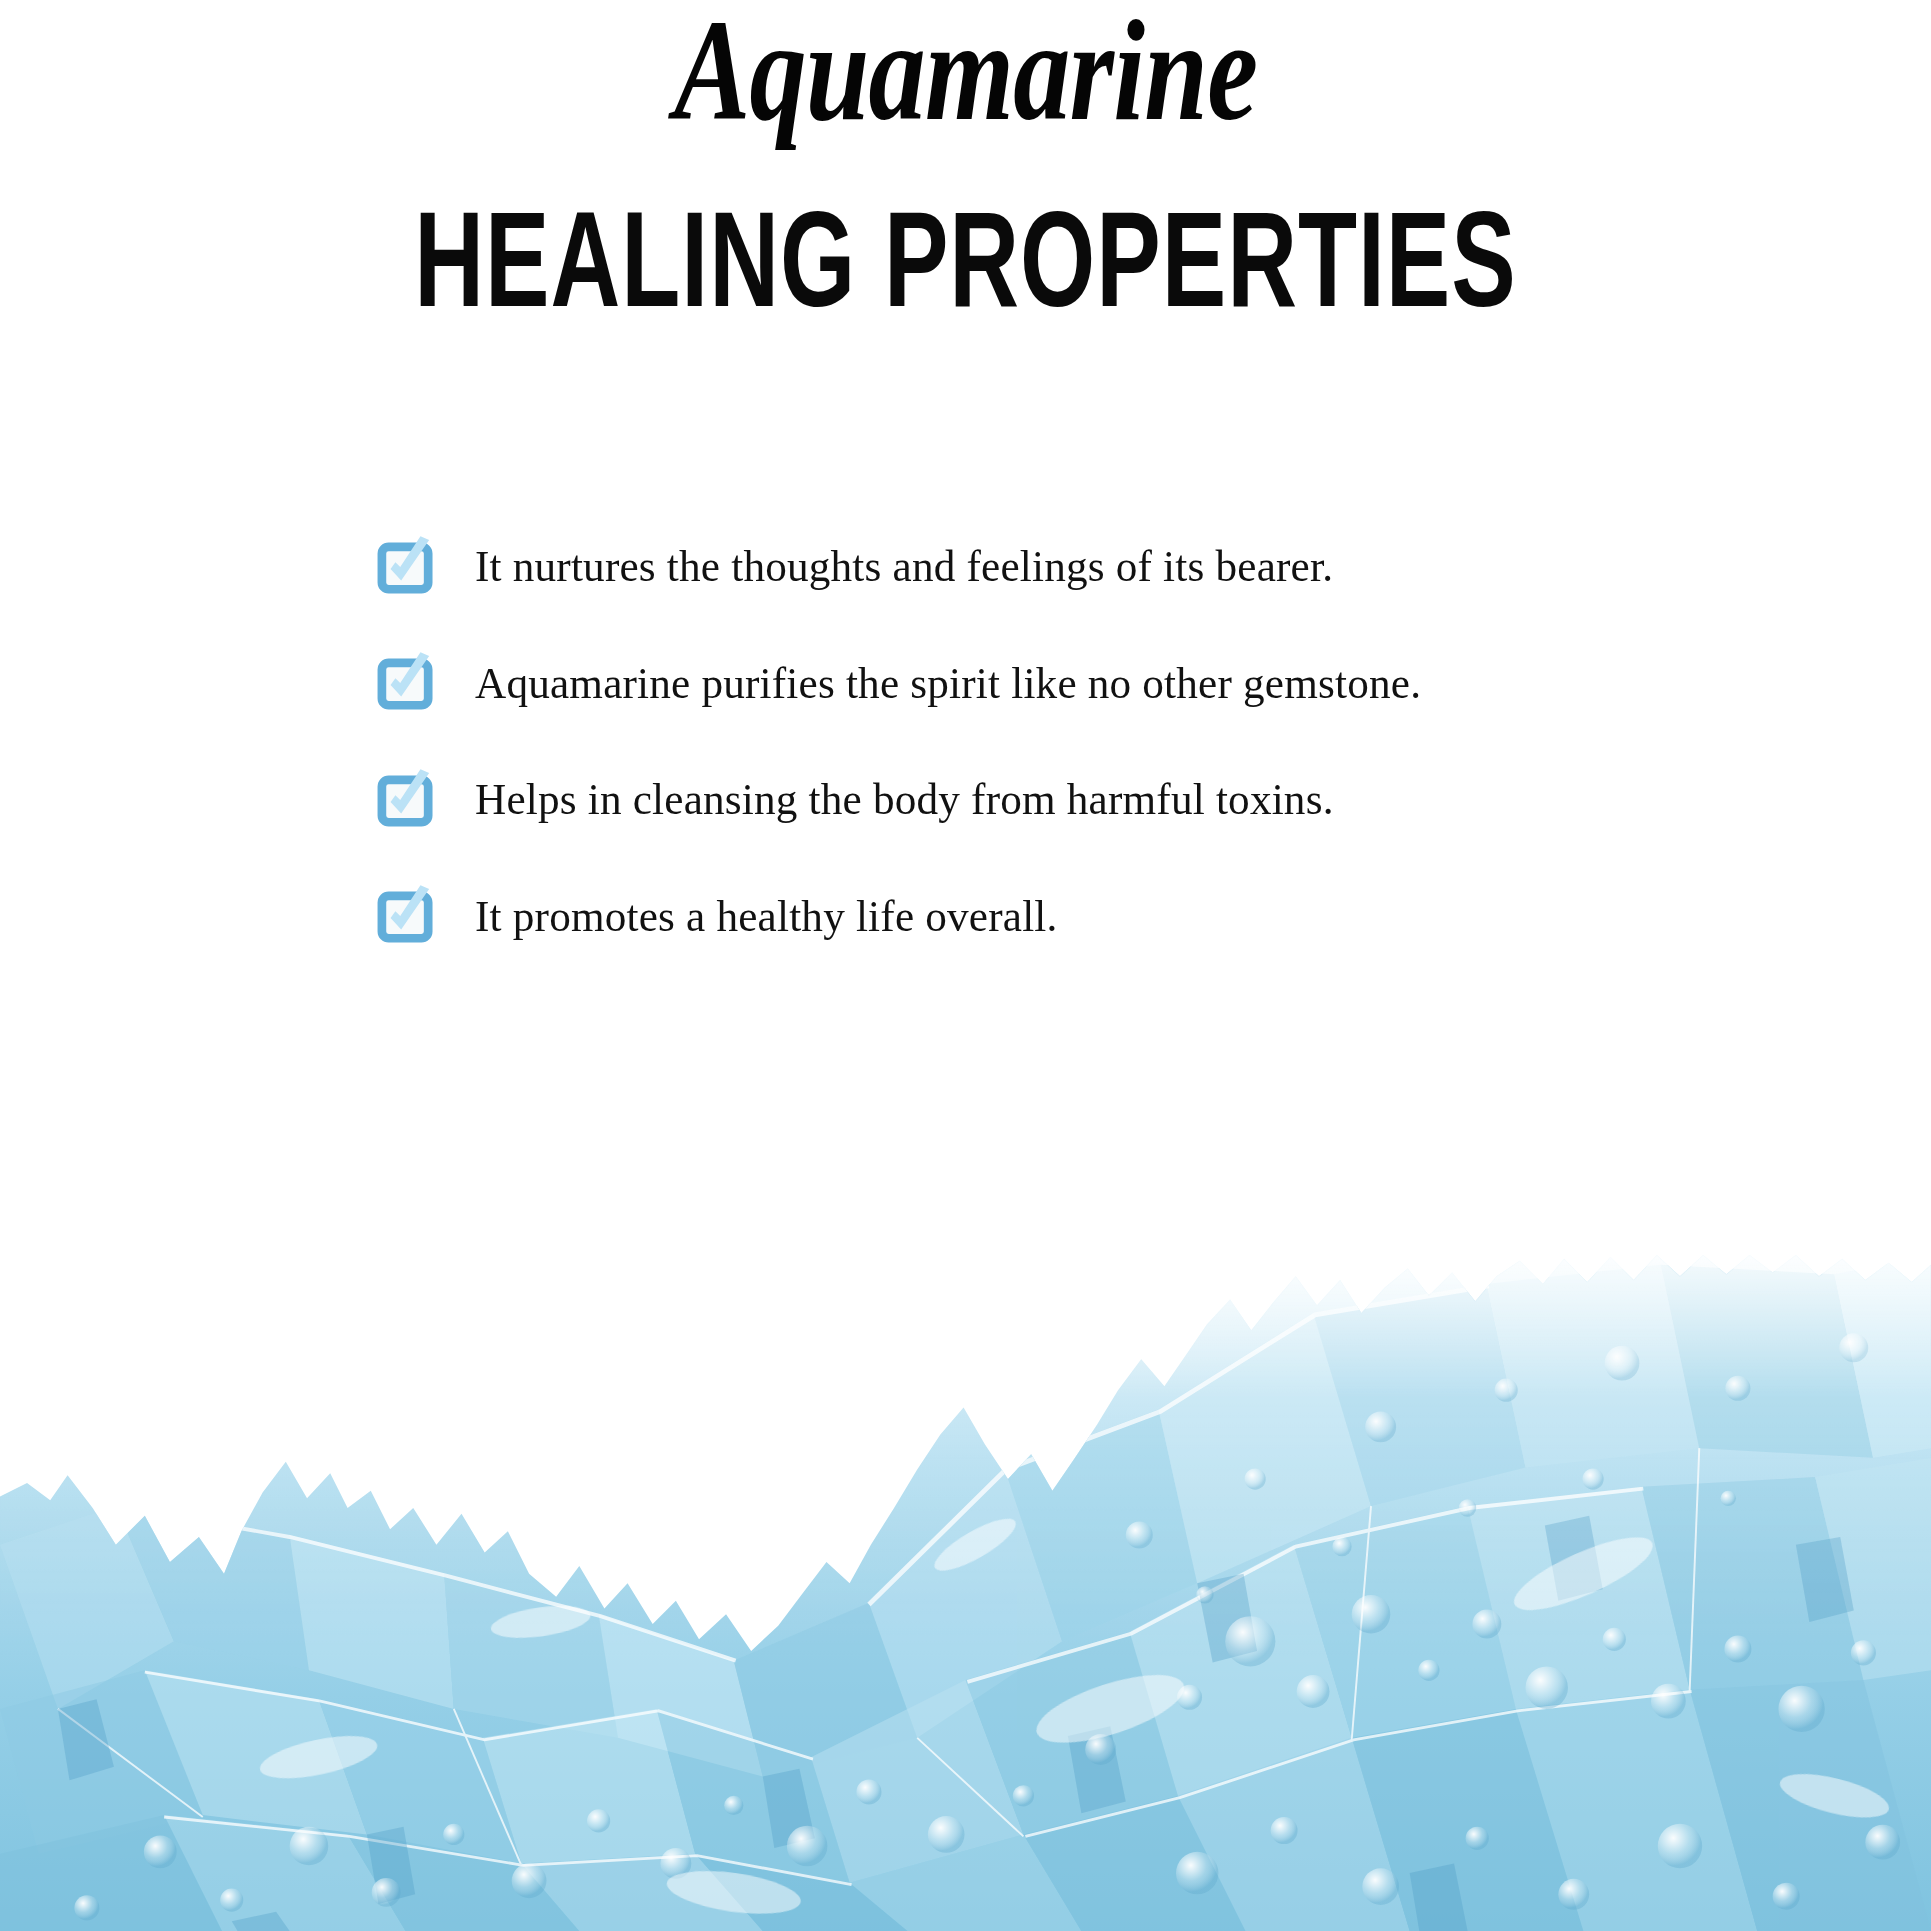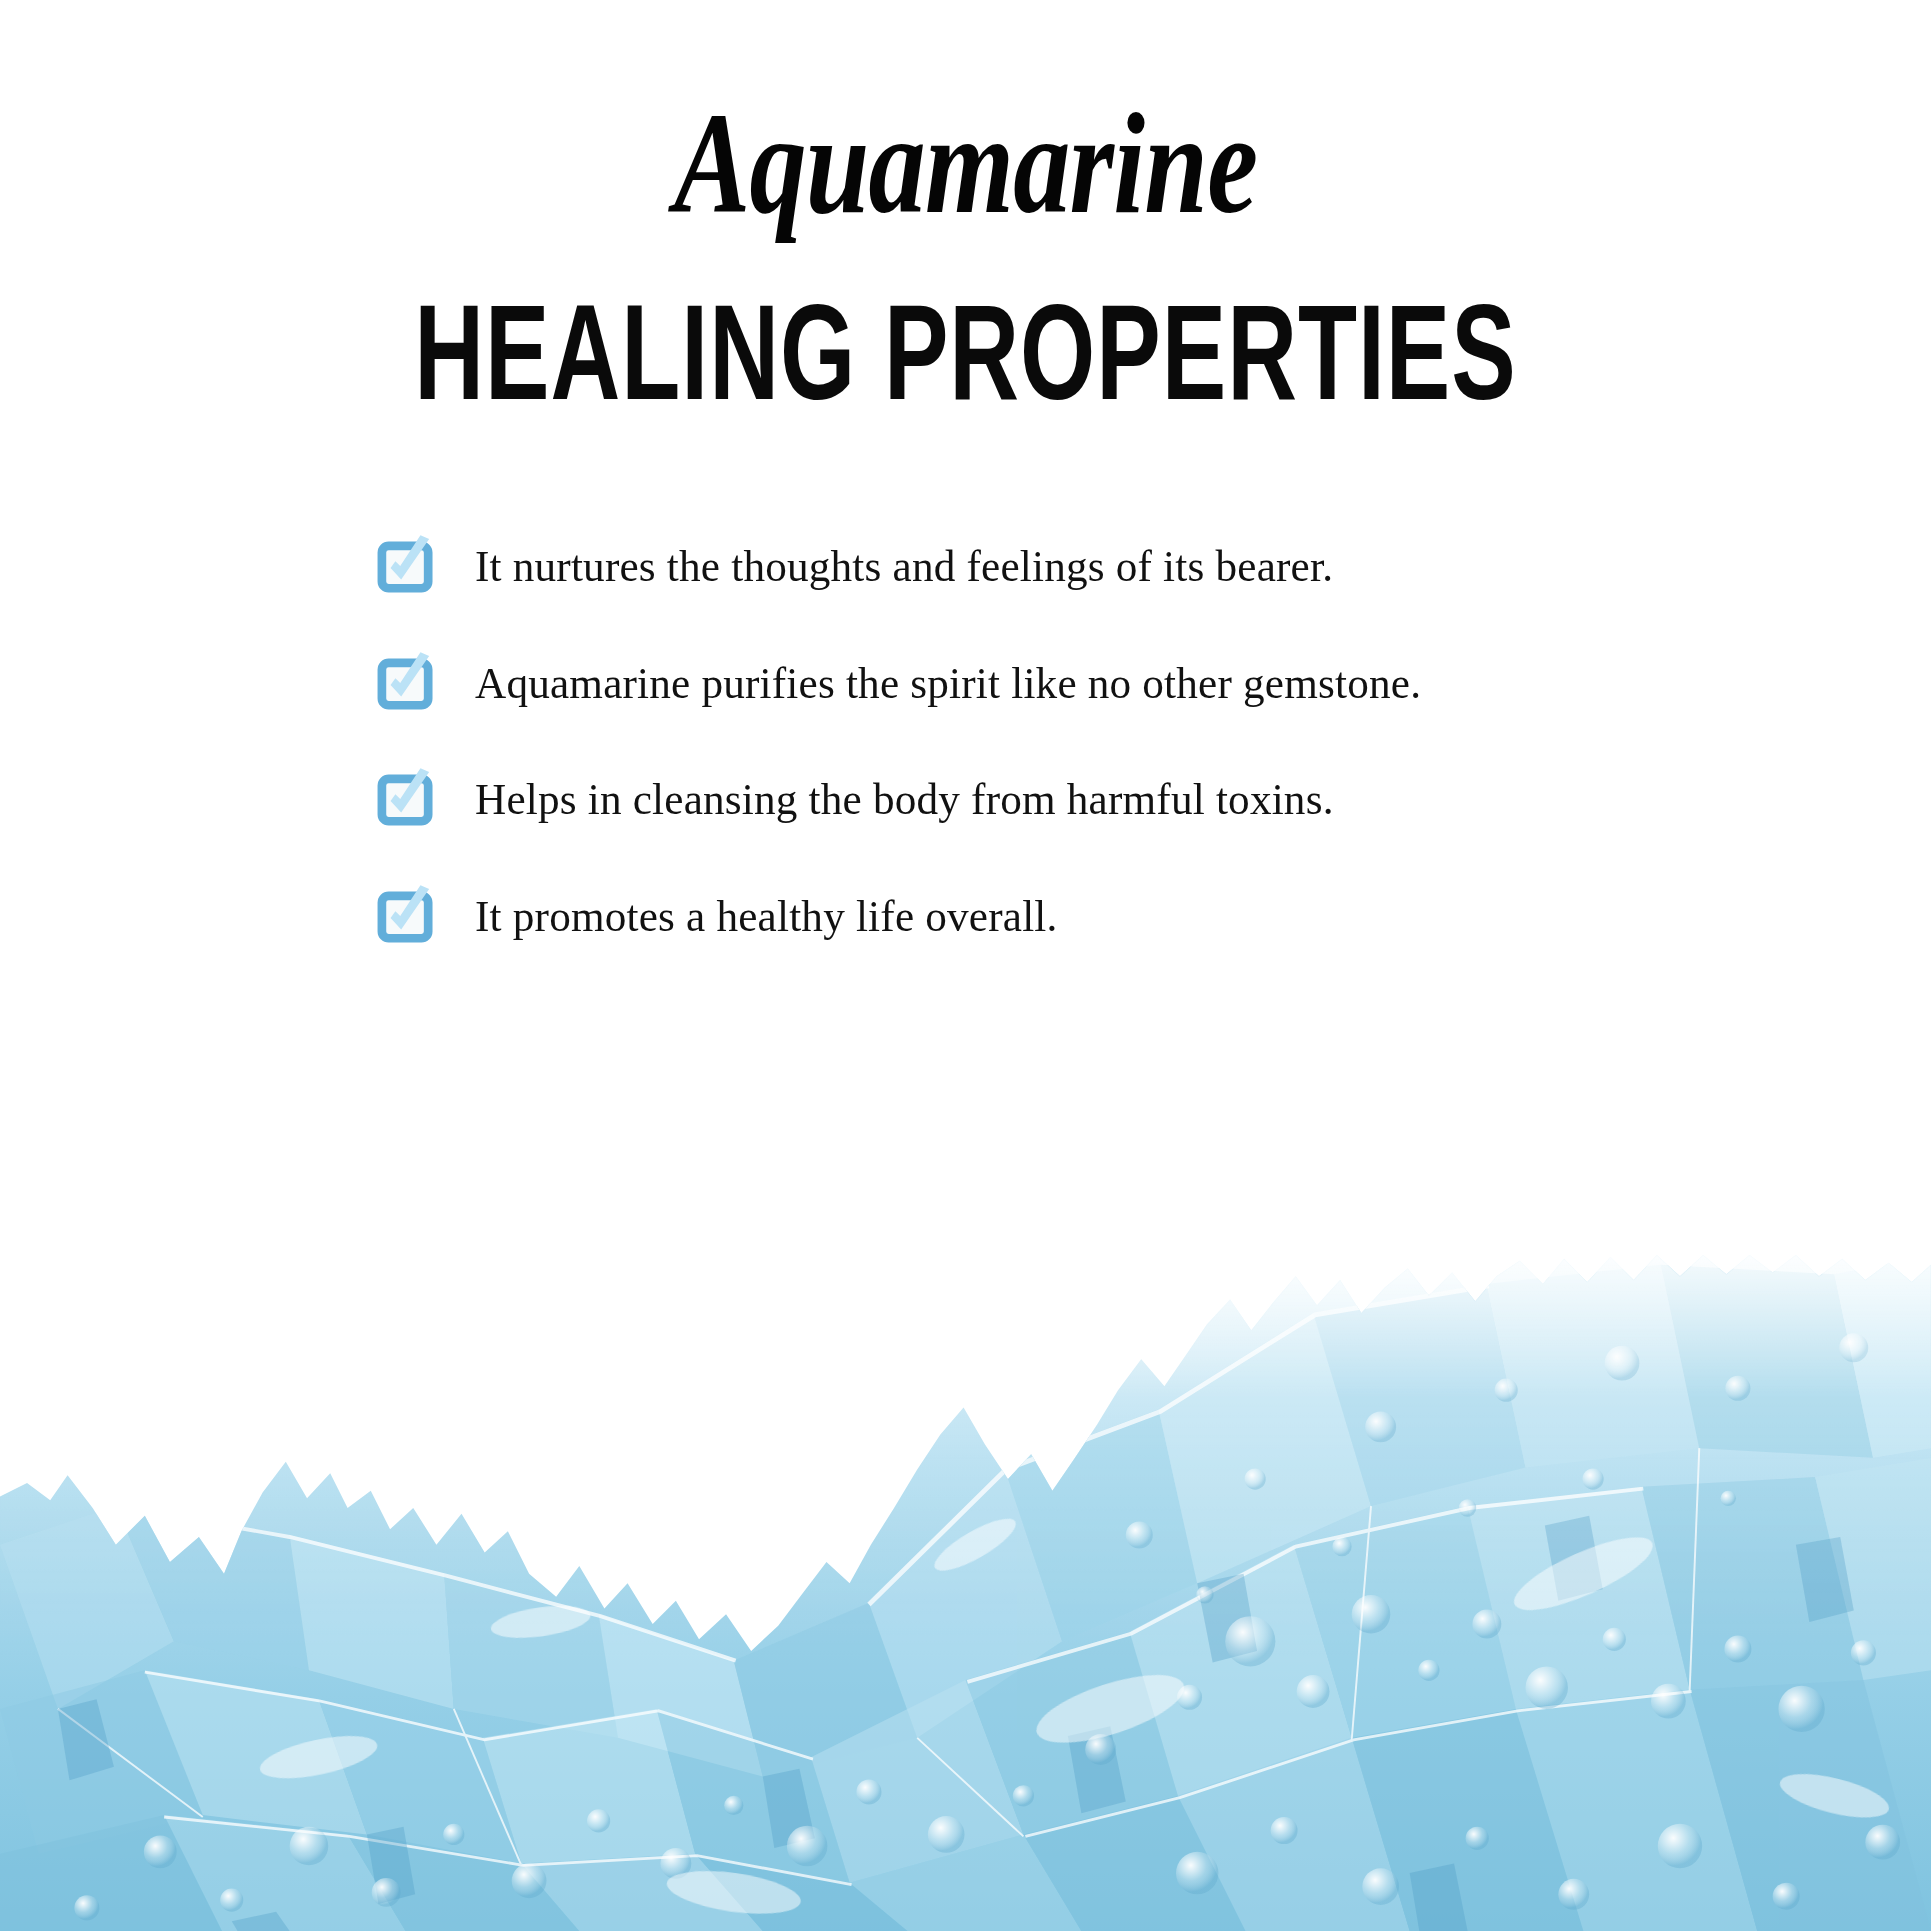--- a/index.html
+++ b/index.html
@@ -24,21 +24,20 @@
     overflow: hidden;
   }
 
   
   .header {
     position: absolute;
     top: 0;
     left: 0;
     width: 1931px;
     text-align: center;
-    padding-top: 93px;
   }
 
   .title {
     font-family: "Liberation Serif", "DejaVu Serif", serif;
     font-style: italic;
     font-weight: 700;
     font-size: 143px;
     line-height: 1;
     letter-spacing: -1px;
     color: #050505;
@@ -65,21 +64,21 @@
   
   .checklist {
     position: absolute;
     left: 379px;
     top: 537px;
     width: 1255px;
   }
 
   .check-item {
     display: flex;
-    align-items: center;
+    align-items: flex-end;
     margin-bottom: 50px;
   }
   .check-item:last-child { margin-bottom: 4px; }
 
   .checkbox-icon {
     flex: 0 0 auto;
     width: 54px;
     height: 54px;
     margin-right: 42px;
     margin-top: 3.9px;

